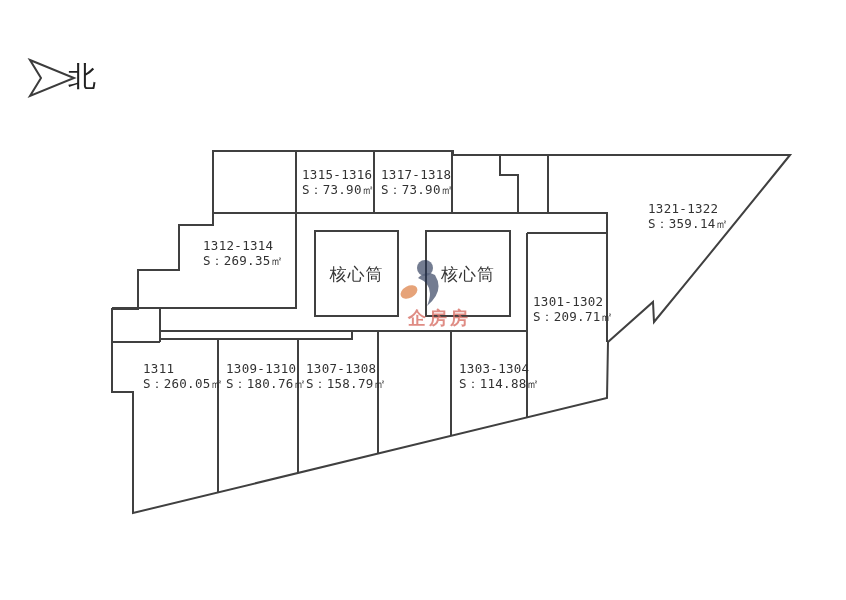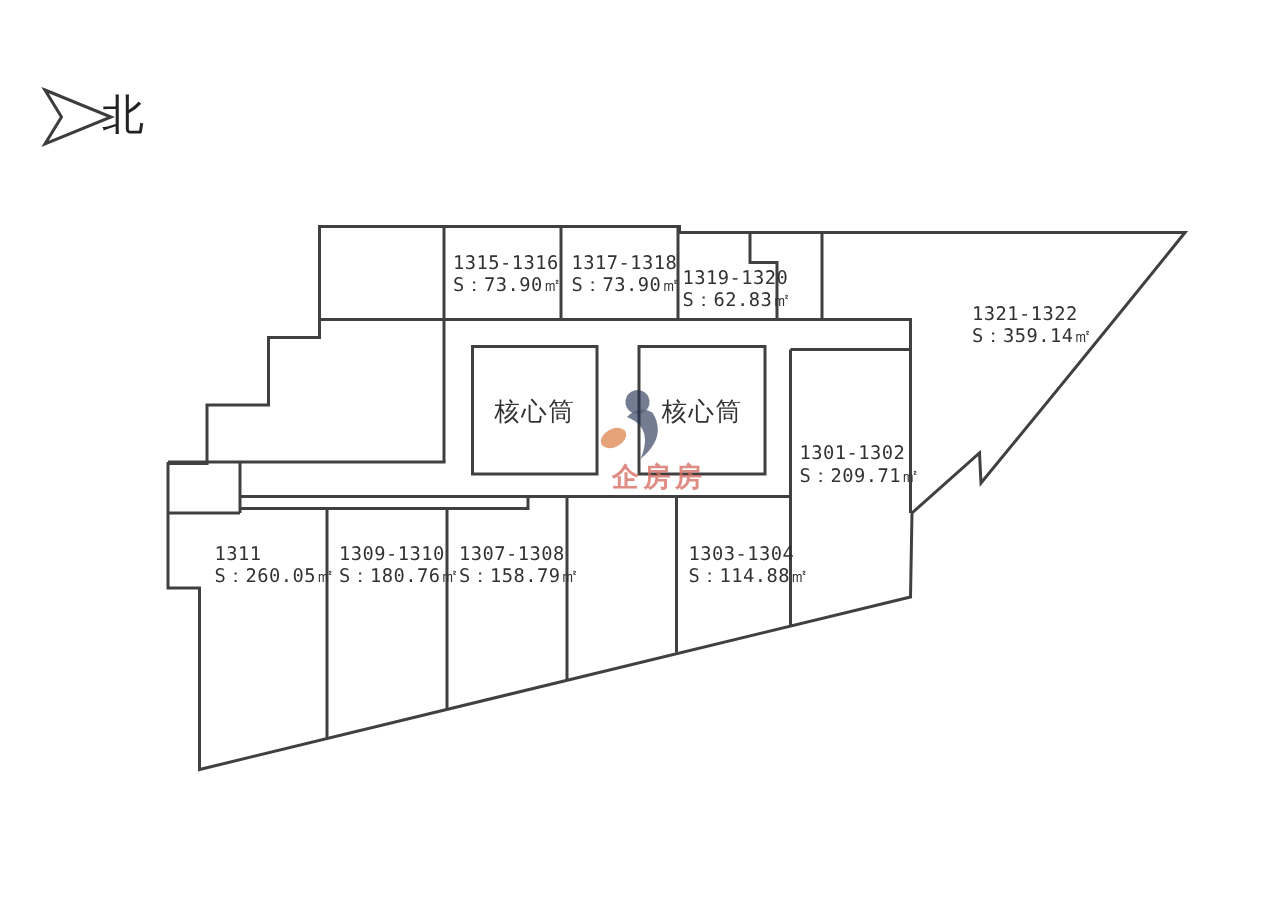--- a/index.html
+++ b/index.html
@@ -71,31 +71,31 @@
   <svg class="wm-logo" width="52" height="52" viewBox="0 0 52 52">
     <circle cx="27" cy="10" r="8" fill="#243352" opacity="0.85"></circle>
     <path d="M20,20 Q38,27 29,48 Q47,33 37,17 Q28,12 20,20 Z" fill="#243352" opacity="0.85"></path>
     <ellipse cx="11" cy="34" rx="9" ry="6" transform="rotate(-28 11 34)" fill="#d8702e" opacity="0.85"></ellipse>
   </svg>
   <div class="watermark-text">企房房</div>
 
   <div class="core-label" style="left:315px;top:263px;width:83px">核心筒</div>
   <div class="core-label" style="left:426px;top:263px;width:84px">核心筒</div>
 
+  <div class="lbl" style="left:203px;top:238px">
+    <span>1312-1314</span>
+    <span>S：269.35㎡</span>
+  </div>
   <div class="lbl" style="left:302px;top:167px">
     <span>1315-1316</span>
     <span>S：73.90㎡</span>
   </div>
   <div class="lbl" style="left:381px;top:167px">
     <span>1317-1318</span>
     <span>S：73.90㎡</span>
-  </div>
-  <div class="lbl" style="left:455px;top:177px">
-    <span>1319-1320</span>
-    <span>S：62.83㎡</span>
   </div>
   <div class="lbl" style="left:648px;top:201px">
     <span>1321-1322</span>
     <span>S：359.14㎡</span>
   </div>
   <div class="lbl" style="left:533px;top:294px">
     <span>1301-1302</span>
     <span>S：209.71㎡</span>
   </div>
   <div class="lbl" style="left:143px;top:361px">

